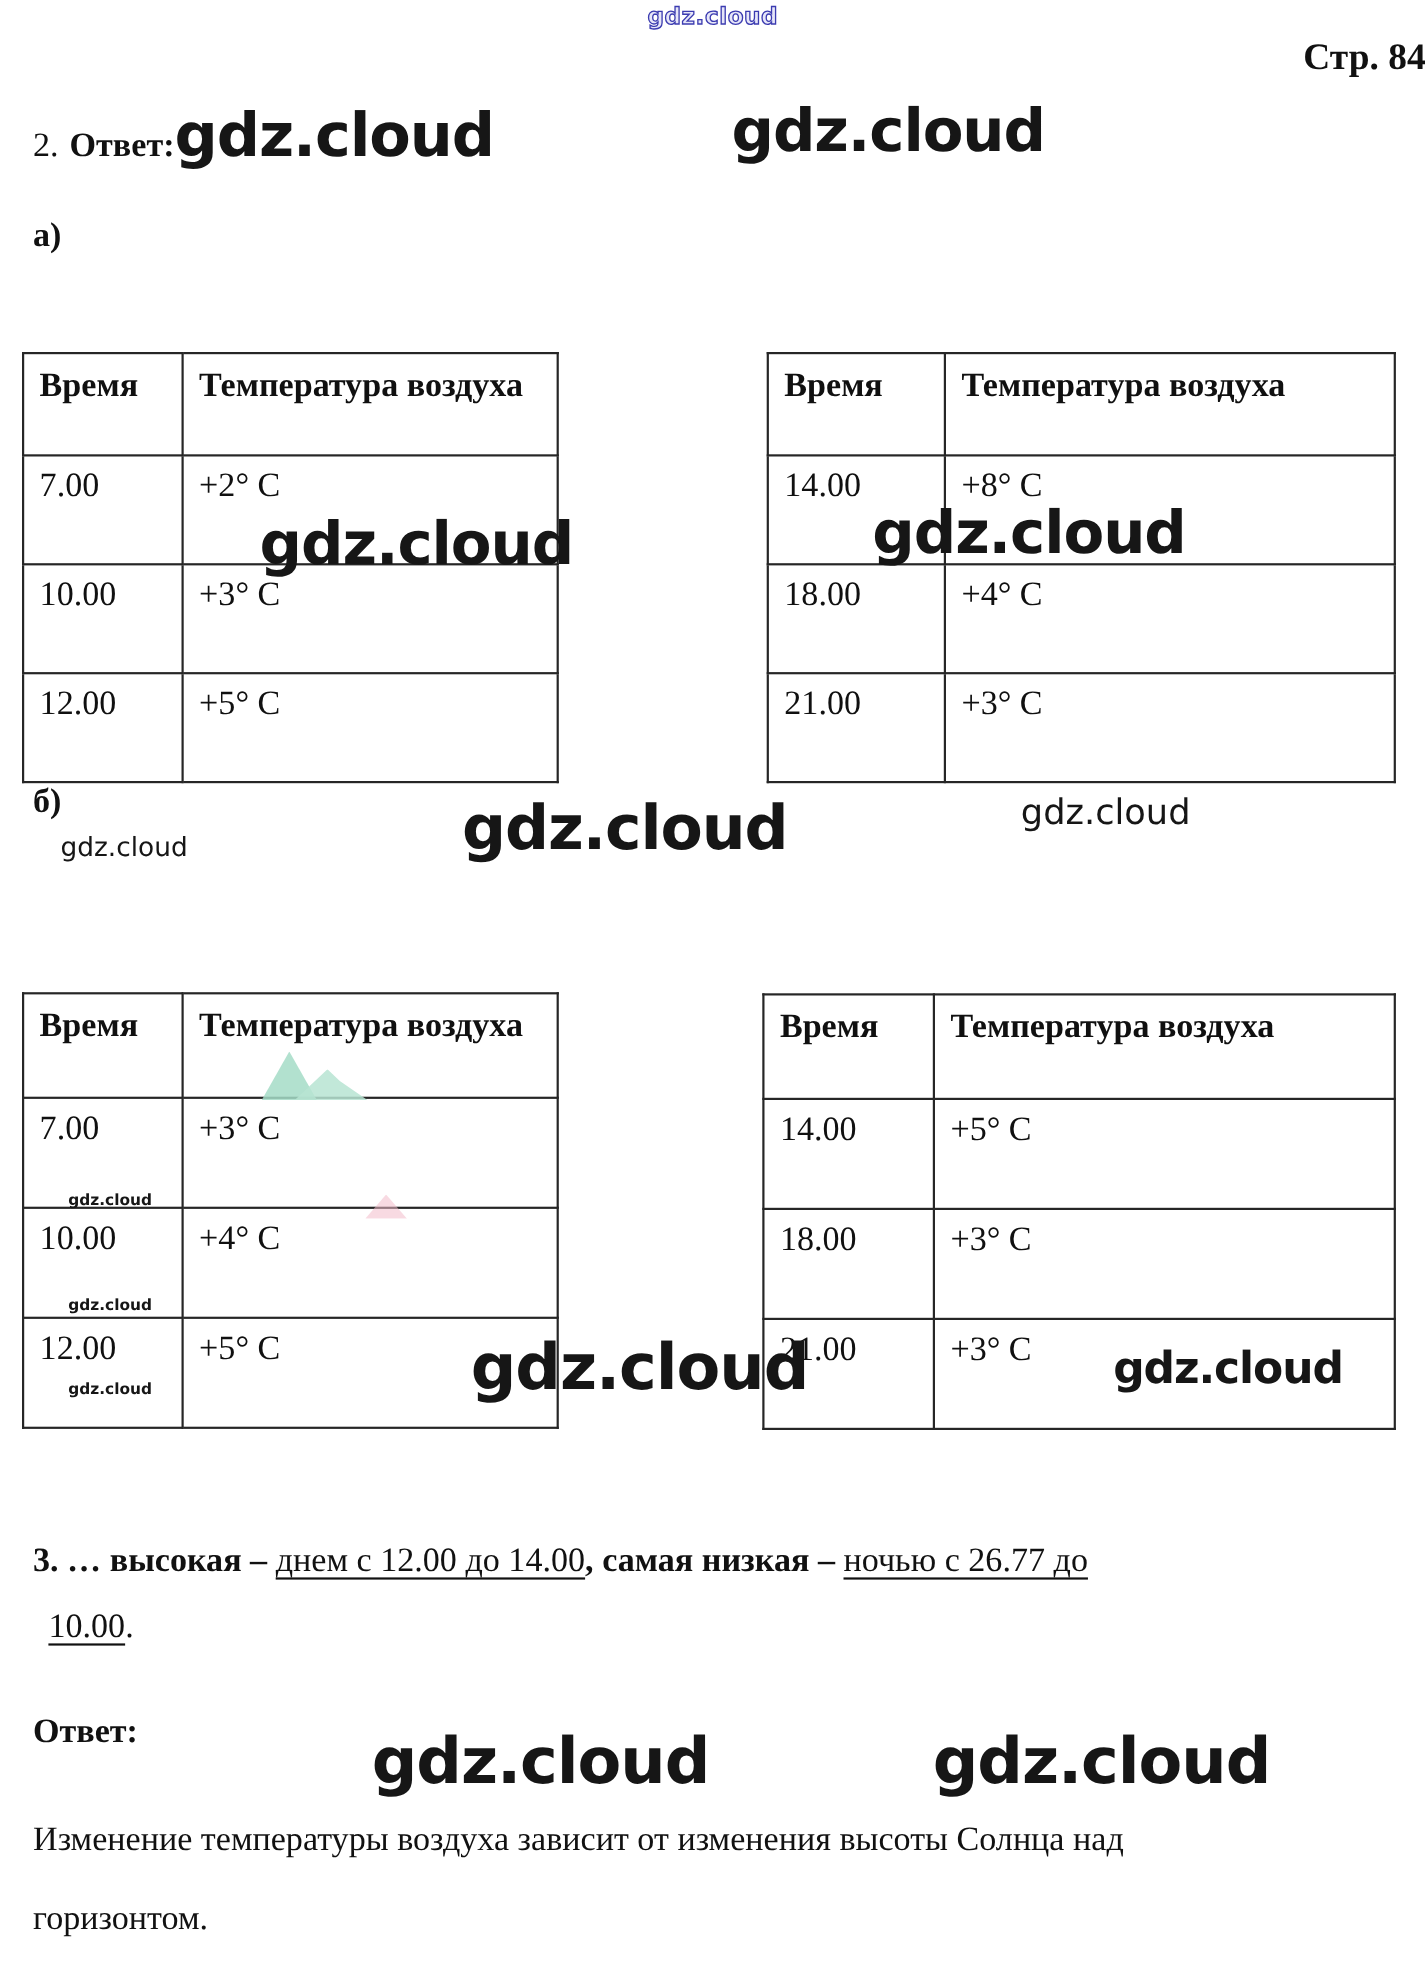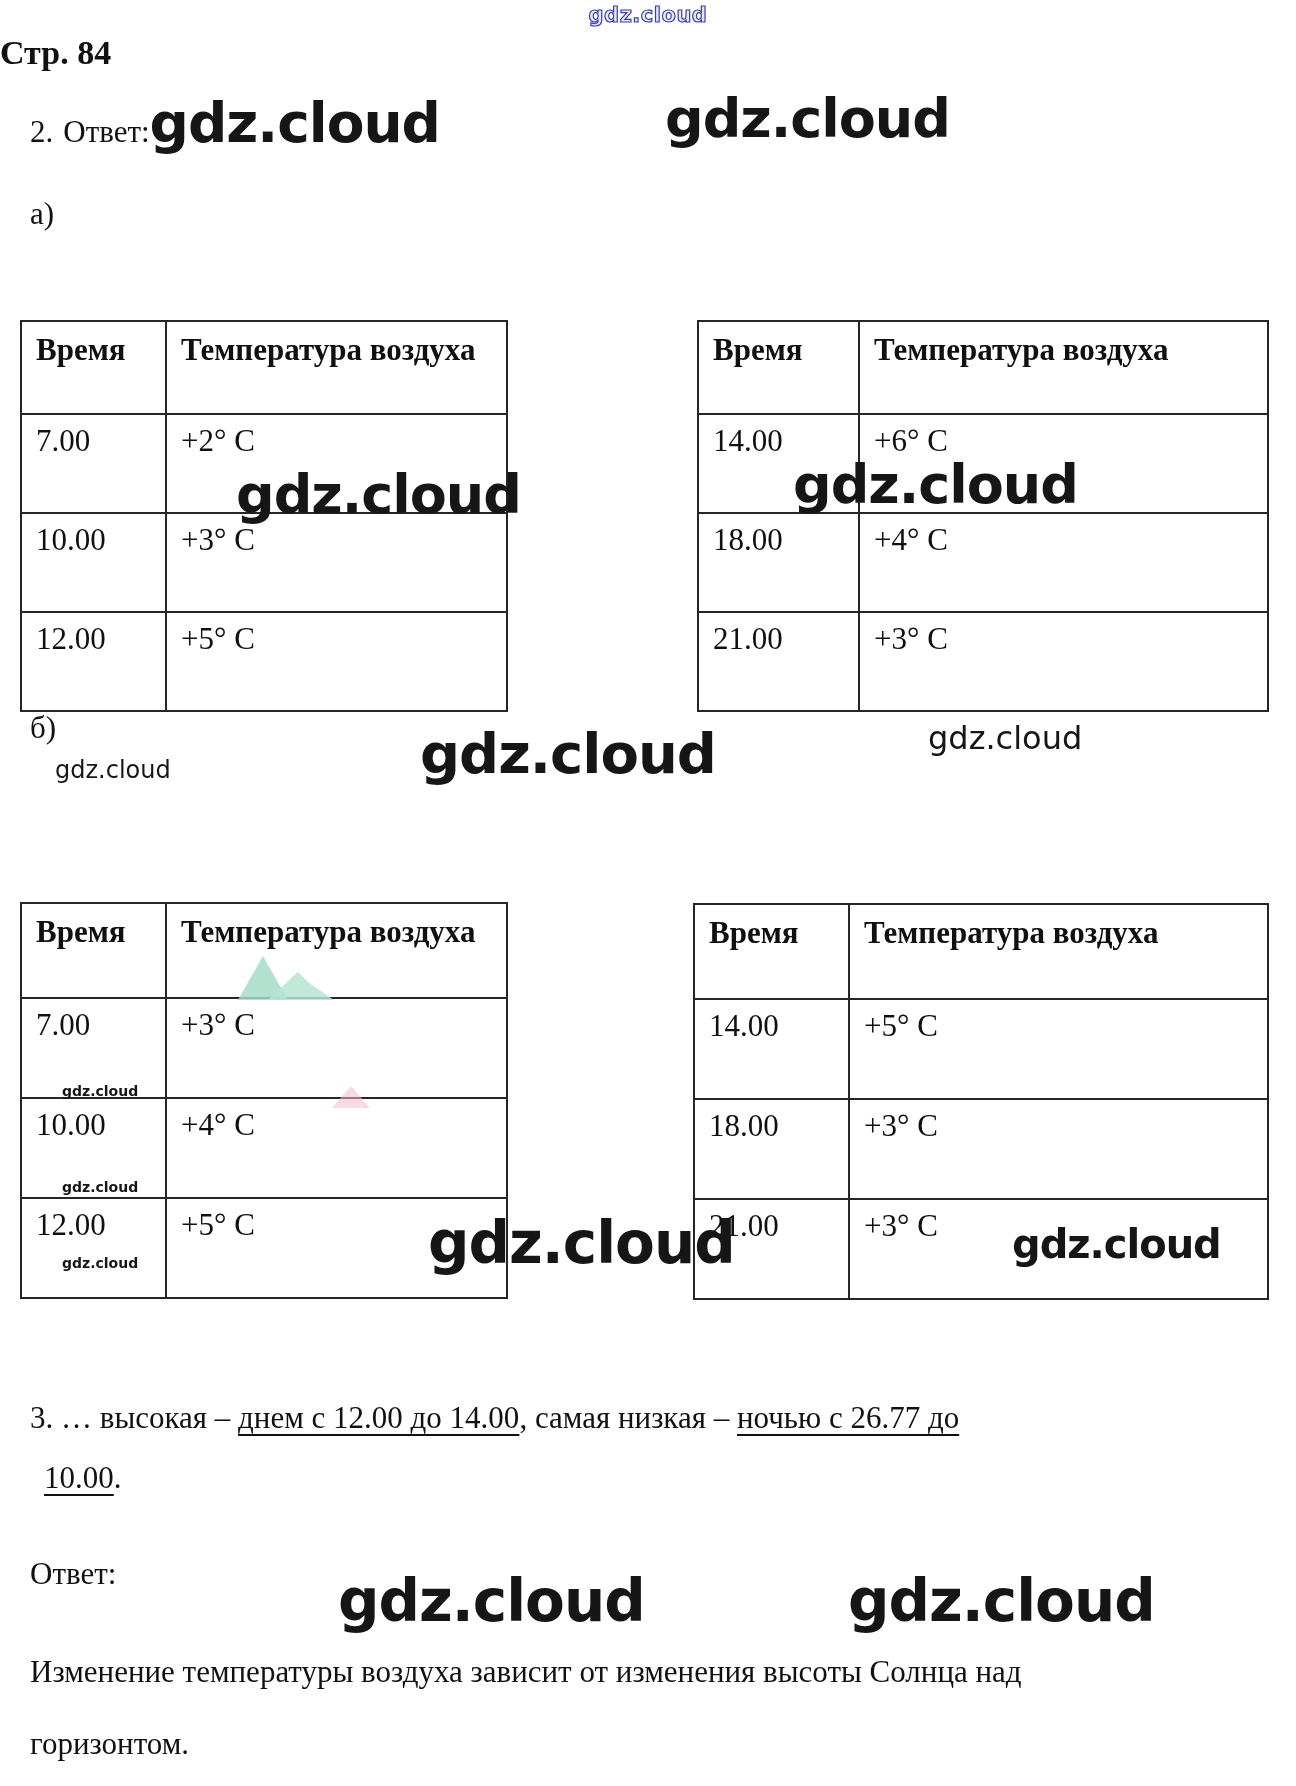--- a/index.html
+++ b/index.html
@@ -17,21 +17,21 @@
   }
   .wm-outline{
     font-family:"DejaVu Sans", sans-serif;font-weight:700;font-size:21px;
     color:#e6e6f8;-webkit-text-stroke:1.2px #3b3bb0;letter-spacing:0.5px;line-height:1;
   }
   .wm-tiny{font-size:14px;font-weight:700;letter-spacing:0;}
 
   
   .page-title{font-size:34px;font-weight:700;line-height:1;}
   .serif-30{font-size:31px;line-height:1;}
-  .bold{font-weight:400;}
+  .bold{font-weight:700;}
   .task-line{display:flex;align-items:baseline;}
 
   
   table.doc-table{border-collapse:collapse;table-layout:fixed;background:#fff;}
   table.doc-table td{
     border:2px solid #262626;vertical-align:top;
     padding:8px 6px 0 14px;font-size:31px;line-height:1.15;color:#101010;
   }
   table.doc-table tr.hdr td{font-weight:700;padding-top:10px;border-radius:22px;}
   tr.hdr-a{height:93px;}  tr.row-a{height:99px;}
@@ -52,21 +52,21 @@
   .mountain-hump{left:268px;top:972px;width:66px;height:28px;background:#b7e4d2;opacity:.85;
     clip-path:polygon(0 100%,45% 0,62% 38%,100% 100%);}
   .pink-triangle{left:332px;top:1086px;width:38px;height:22px;background:#f2bcca;opacity:.55;
     clip-path:polygon(50% 0,100% 100%,0 100%);}
 </style>
 </head>
 <body>
 
 <div class="abs wm-outline" style="left:0;right:0;top:5px;text-align:center;">gdz.cloud</div>
 
-<div class="abs page-title" style="left:0;right:0;top:36px;text-align:left;">Стр. 84</div>
+<div class="abs page-title" style="left:0;right:0;top:36px;text-align:right;">Стр. 84</div>
 
 <div class="abs task-line" style="left:30px;top:96px;">
   <span class="serif-30">2.</span>
   <span class="serif-30 bold" style="margin-left:10px;">Ответ:</span>
   <span class="wm" style="font-size:55px;">gdz.cloud</span>
 </div>
 <div class="abs wm" style="left:665px;top:92px;font-size:54px;">gdz.cloud</div>
 
 <div class="abs serif-30 bold" style="left:30px;top:198px;">а)</div>
 
@@ -100,21 +100,21 @@
       <col style="width:161px">
       <col style="width:409px">
     </colgroup>
   <tbody>
       <tr class="hdr hdr-a">
     <td>Время</td>
     <td>Температура воздуха</td>
   </tr>
   <tr class="row-a">
     <td>14.00</td>
-    <td>+6° C</td>
+    <td>+8° C</td>
   </tr>
   <tr class="row-a">
     <td>18.00</td>
     <td>+4° C</td>
   </tr>
   <tr class="row-a">
     <td>21.00</td>
     <td>+3° C</td>
   </tr>
 </tbody>

